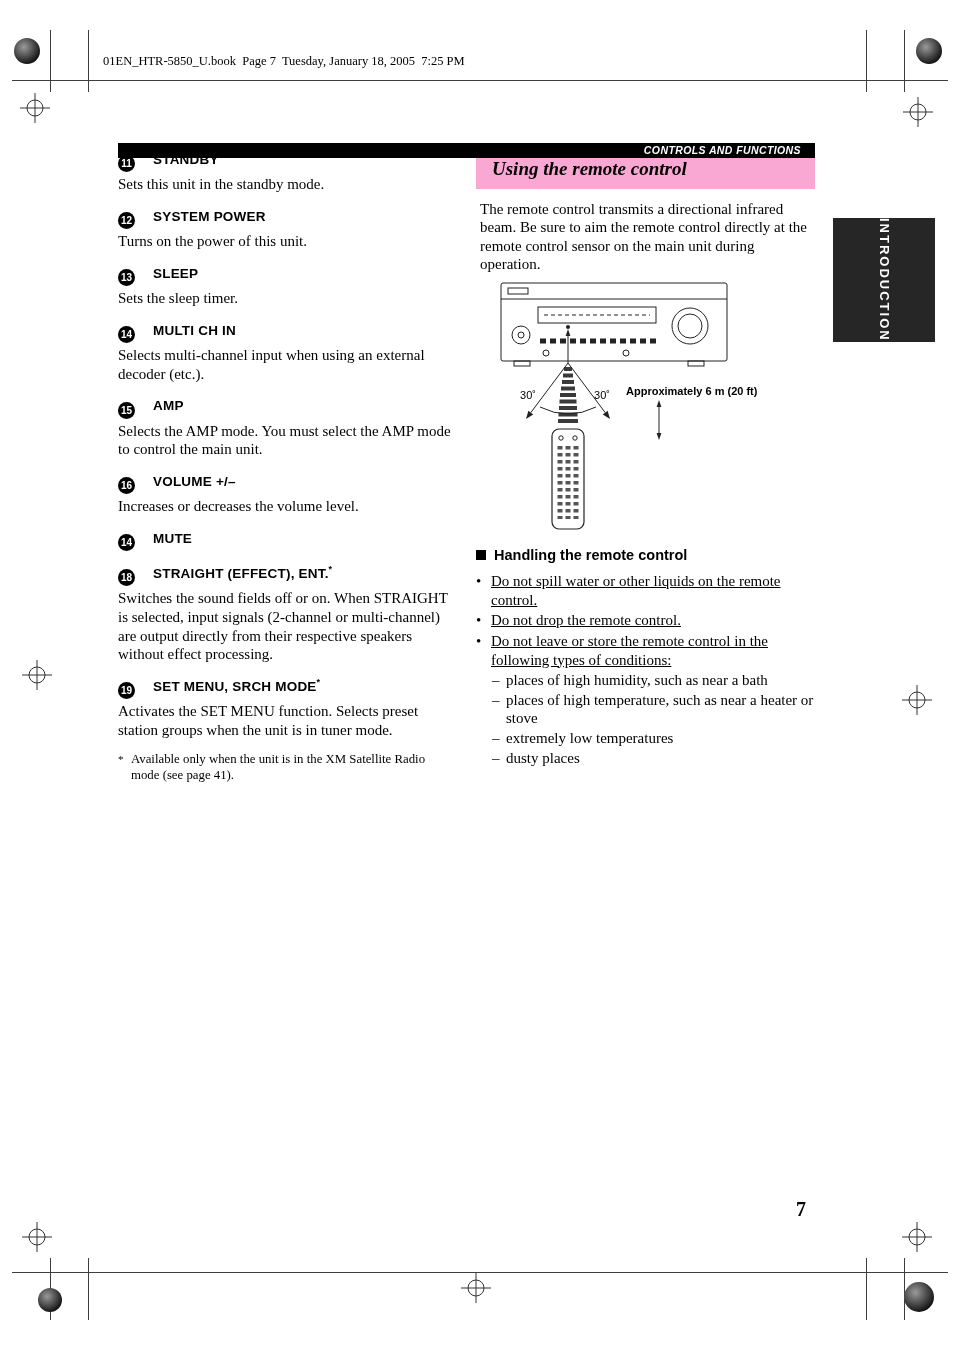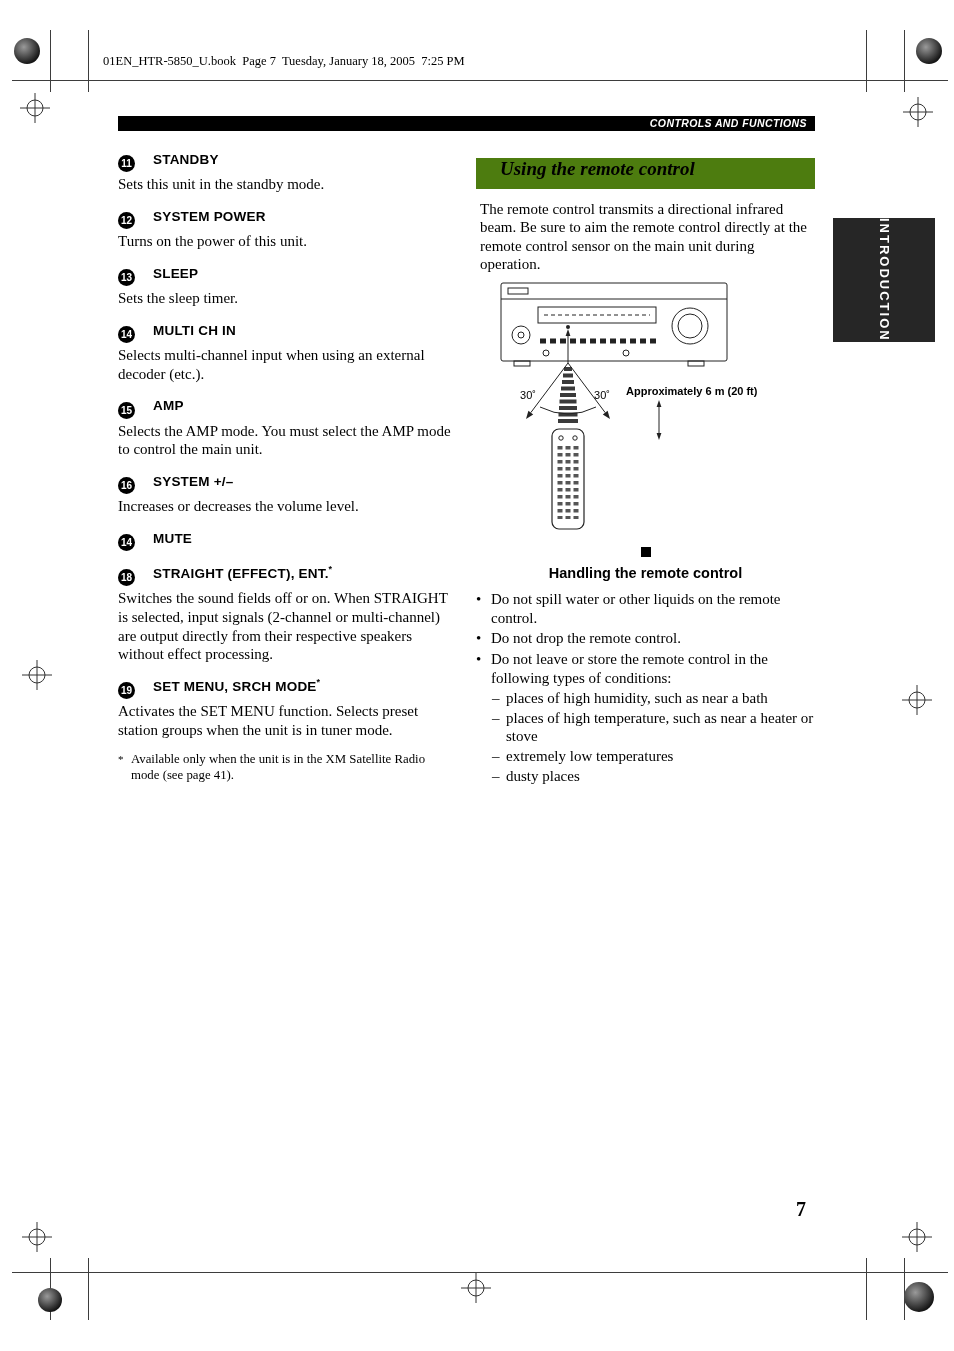--- a/index.html
+++ b/index.html
@@ -9,23 +9,23 @@
 
   
   .rule-h{height:1px;background:#3d3d3d;}
   .rule-v{width:1px;background:#3d3d3d;}
   .blob{border-radius:50%;background:radial-gradient(circle at 38% 35%, #9a9a9a, #161616 72%);}
 
   
   .doc-header{left:103px;top:54px;font-size:12.5px;white-space:pre;}
 
   
-  .top-bar{left:118px;top:116px;width:697px;height:15px;background:#000;color:#fff;
+  .top-bar{left:118px;top:143px;width:697px;height:15px;background:#000;color:#fff;
            font:italic bold 10.5px "Liberation Sans", sans-serif;letter-spacing:.4px;
-           text-align:right;line-height:15px;padding-right:8px;box-sizing:border-box;}
+           text-align:right;line-height:15px;padding-right:14px;box-sizing:border-box;}
 
   
   .side-tab{left:833px;top:218px;width:102px;height:124px;background:#262626;color:#fff;
             display:flex;align-items:center;justify-content:center;
             writing-mode:vertical-rl;font:bold 13px "Liberation Sans", sans-serif;letter-spacing:2px;}
 
   
   .col-left{left:118px;top:150px;width:337px;}
   .col-right{left:476px;top:158px;width:339px;}
 
@@ -36,32 +36,32 @@
              font:bold 10px/17px "Liberation Sans", sans-serif;text-align:center;margin-right:18px;
              vertical-align:-3px;}
   .item-title{font:bold 13.5px "Liberation Sans", sans-serif;letter-spacing:.2px;}
   .item-sup{font:bold 9px "Liberation Sans", sans-serif;vertical-align:super;}
   .item-body{margin:0;font-size:15px;line-height:1.24;}
   .footnote{display:flex;margin-top:7px;font-size:12.8px;line-height:1.25;}
   .fn-mark{flex:0 0 13px;width:13px;font-size:11px;position:relative;top:1px;}
   .fn-text{margin:0;flex:1;}
 
   
-  .sec-title{background:#4d7c0f;height:31px;line-height:31px;padding-left:24px;
+  .sec-title{background:#f9a8d4;height:31px;line-height:31px;padding-left:16px;
              font:italic bold 19px "Liberation Serif", serif;margin-bottom:11px;}
   .intro{margin:0 0 6px 4px;font-size:15px;line-height:1.22;}
   .diagram{display:block;margin-bottom:6px;}
   .dangle{font:11px "Liberation Sans", sans-serif;fill:#000;}
   .dlabel{font:bold 11px "Liberation Sans", sans-serif;fill:#000;}
-  .hd-row{display:flex;align-items:center;gap:8px;margin:6px 0 9px 0;flex-direction:column;}
+  .hd-row{display:flex;align-items:center;gap:8px;margin:6px 0 9px 0;}
   .sq{width:10px;height:10px;background:#000;flex:0 0 10px;}
   .hd-text{font:bold 14.5px "Liberation Sans", sans-serif;}
   .bullet{display:flex;font-size:15px;line-height:1.24;margin-bottom:2px;}
   .b-mark{flex:0 0 15px;width:15px;}
-  .b-text{margin:0;flex:1;}
+  .b-text{margin:0;flex:1;text-decoration:underline;}
   .cond{display:flex;font-size:15px;line-height:1.24;margin-left:16px;margin-bottom:1px;}
   .c-mark{flex:0 0 14px;width:14px;}
   .c-text{margin:0;flex:1;}
 
   .page-num{left:796px;top:1198px;font:bold 20px "Liberation Serif", serif;}
 </style>
 </head>
 <body>
 
 <div class="page">
@@ -148,21 +148,21 @@
 
     <div class="item">
       <div class="item-head">
         <span class="numcircle">15</span><span class="item-title">AMP</span><span class="item-sup"></span>
       </div>
       <p class="item-body">Selects the AMP mode. You must select the AMP mode to control the main unit.</p>
     </div>
 
     <div class="item">
       <div class="item-head">
-        <span class="numcircle">16</span><span class="item-title">SYSTEM +/–</span><span class="item-sup"></span>
+        <span class="numcircle">16</span><span class="item-title">VOLUME +/–</span><span class="item-sup"></span>
       </div>
       <p class="item-body">Increases or decreases the volume level.</p>
     </div>
 
     <div class="item">
       <div class="item-head">
         <span class="numcircle">14</span><span class="item-title">MUTE</span><span class="item-sup"></span>
       </div>
     </div>
 

